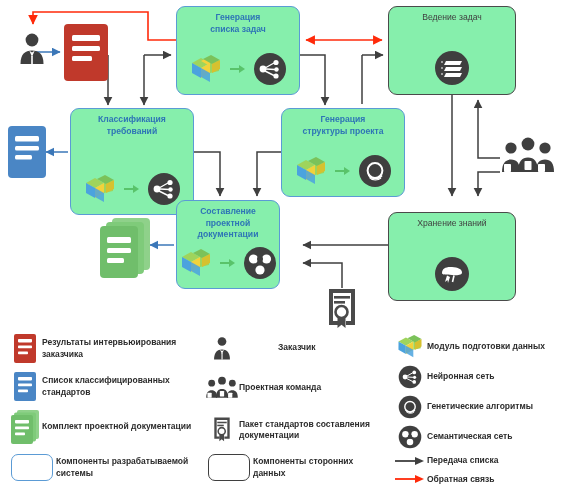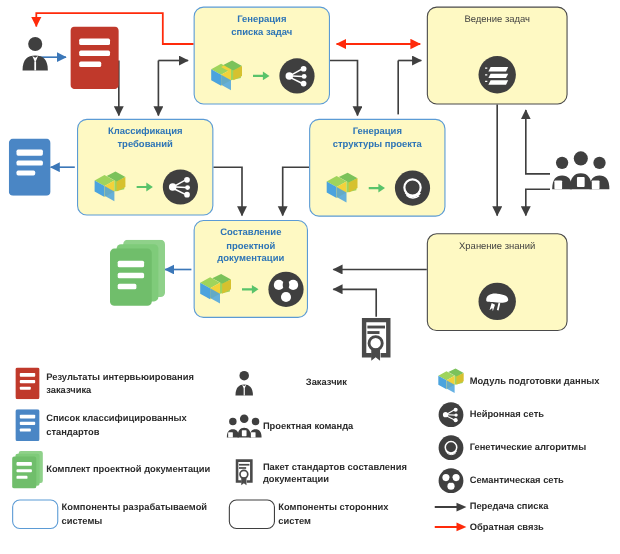--- a/index.html
+++ b/index.html
@@ -2,21 +2,21 @@
 <html><head>
 <meta charset="utf-8">
 <style>
   html,body{margin:0;padding:0;background:#ffffff;}
   body{width:564px;height:504px;position:relative;overflow:hidden;
        font-family:"Liberation Sans","DejaVu Sans",sans-serif;}
 
   #canvas{position:absolute;left:0;top:0;width:564px;height:504px;}
 
   
-  .box{position:absolute;box-sizing:border-box;border-radius:9px;background:#fef9c3;padding-left:37px;}
+  .box{position:absolute;box-sizing:border-box;border-radius:9px;background:#86efac;padding-left:37px;}
   .box.own{border:1.4px solid #5B9BD5;}
   .box.ext{border:1.4px solid #4A4A4A;}
   .box .title{position:absolute;left:0;right:0;top:5px;text-align:center;
               font-size:8.6px;line-height:11.5px;font-weight:600;}
   .box.own .title{color:#2E75B6;}
   .box.ext .title{color:#3F3F3F;font-weight:400;}
   .box .icons{position:absolute;left:0;right:0;bottom:8px;display:flex;
               align-items:center;justify-content:center;gap:7px;}
 
   
@@ -216,21 +216,21 @@
         </g>
         <g stroke="#ffffff" stroke-width="1.2">
           <path d="M7,12 L9,12"></path>
             <path d="M7,18 L9,18"></path>
             <path d="M7,24 L9,24"></path>
         </g>
       </svg>
     </div>
   </div>
 
-  <div class="box own" style="left:70px;top:108px;width:124px;height:88px;">
+  <div class="box own" style="left:70px;top:108px;width:124px;height:107px;">
     <div class="title">Классификация<br>требований</div>
     <div class="icons">
       <svg width="34" height="30" viewBox="0 0 34 30">
         <path d="M3,9 L12,4 L21,9 L12,14 Z" fill="#9FD45C"></path>
         <path d="M3,9 L12,14 L12,24 L3,19 Z" fill="#4BA3DE"></path>
         <path d="M12,14 L21,9 L21,19 L12,24 Z" fill="#F2D23B"></path>
         <path d="M21,9 L30,7 L30,17 L21,19 Z" fill="#9FD45C"></path>
         <path d="M12,14 L21,19 L21,28 L12,23 Z" fill="#4BA3DE" opacity="0.85"></path>
         <path d="M14,5 L22,1 L31,6 L23,10 Z" fill="#7BC25A"></path>
         <path d="M23,10 L31,6 L31,15 L23,19 Z" fill="#D6C12F"></path>
@@ -496,17 +496,17 @@
         <div class="swatch-own"></div>
       </div>
       <div class="lgtxt">Компоненты разрабатываемой системы</div>
     </div>
   </div>
   <div class="lgcol" style="left:205px;top:128px;width:180px;">
     <div class="lgrow">
       <div class="lgicon" style="width:48px;min-width:48px;">
         <div class="swatch-ext"></div>
       </div>
-      <div class="lgtxt">Компоненты сторонних систем</div>
+      <div class="lgtxt">Компоненты сторонних данных</div>
     </div>
   </div>
 
 </div>
 
 </body></html>

